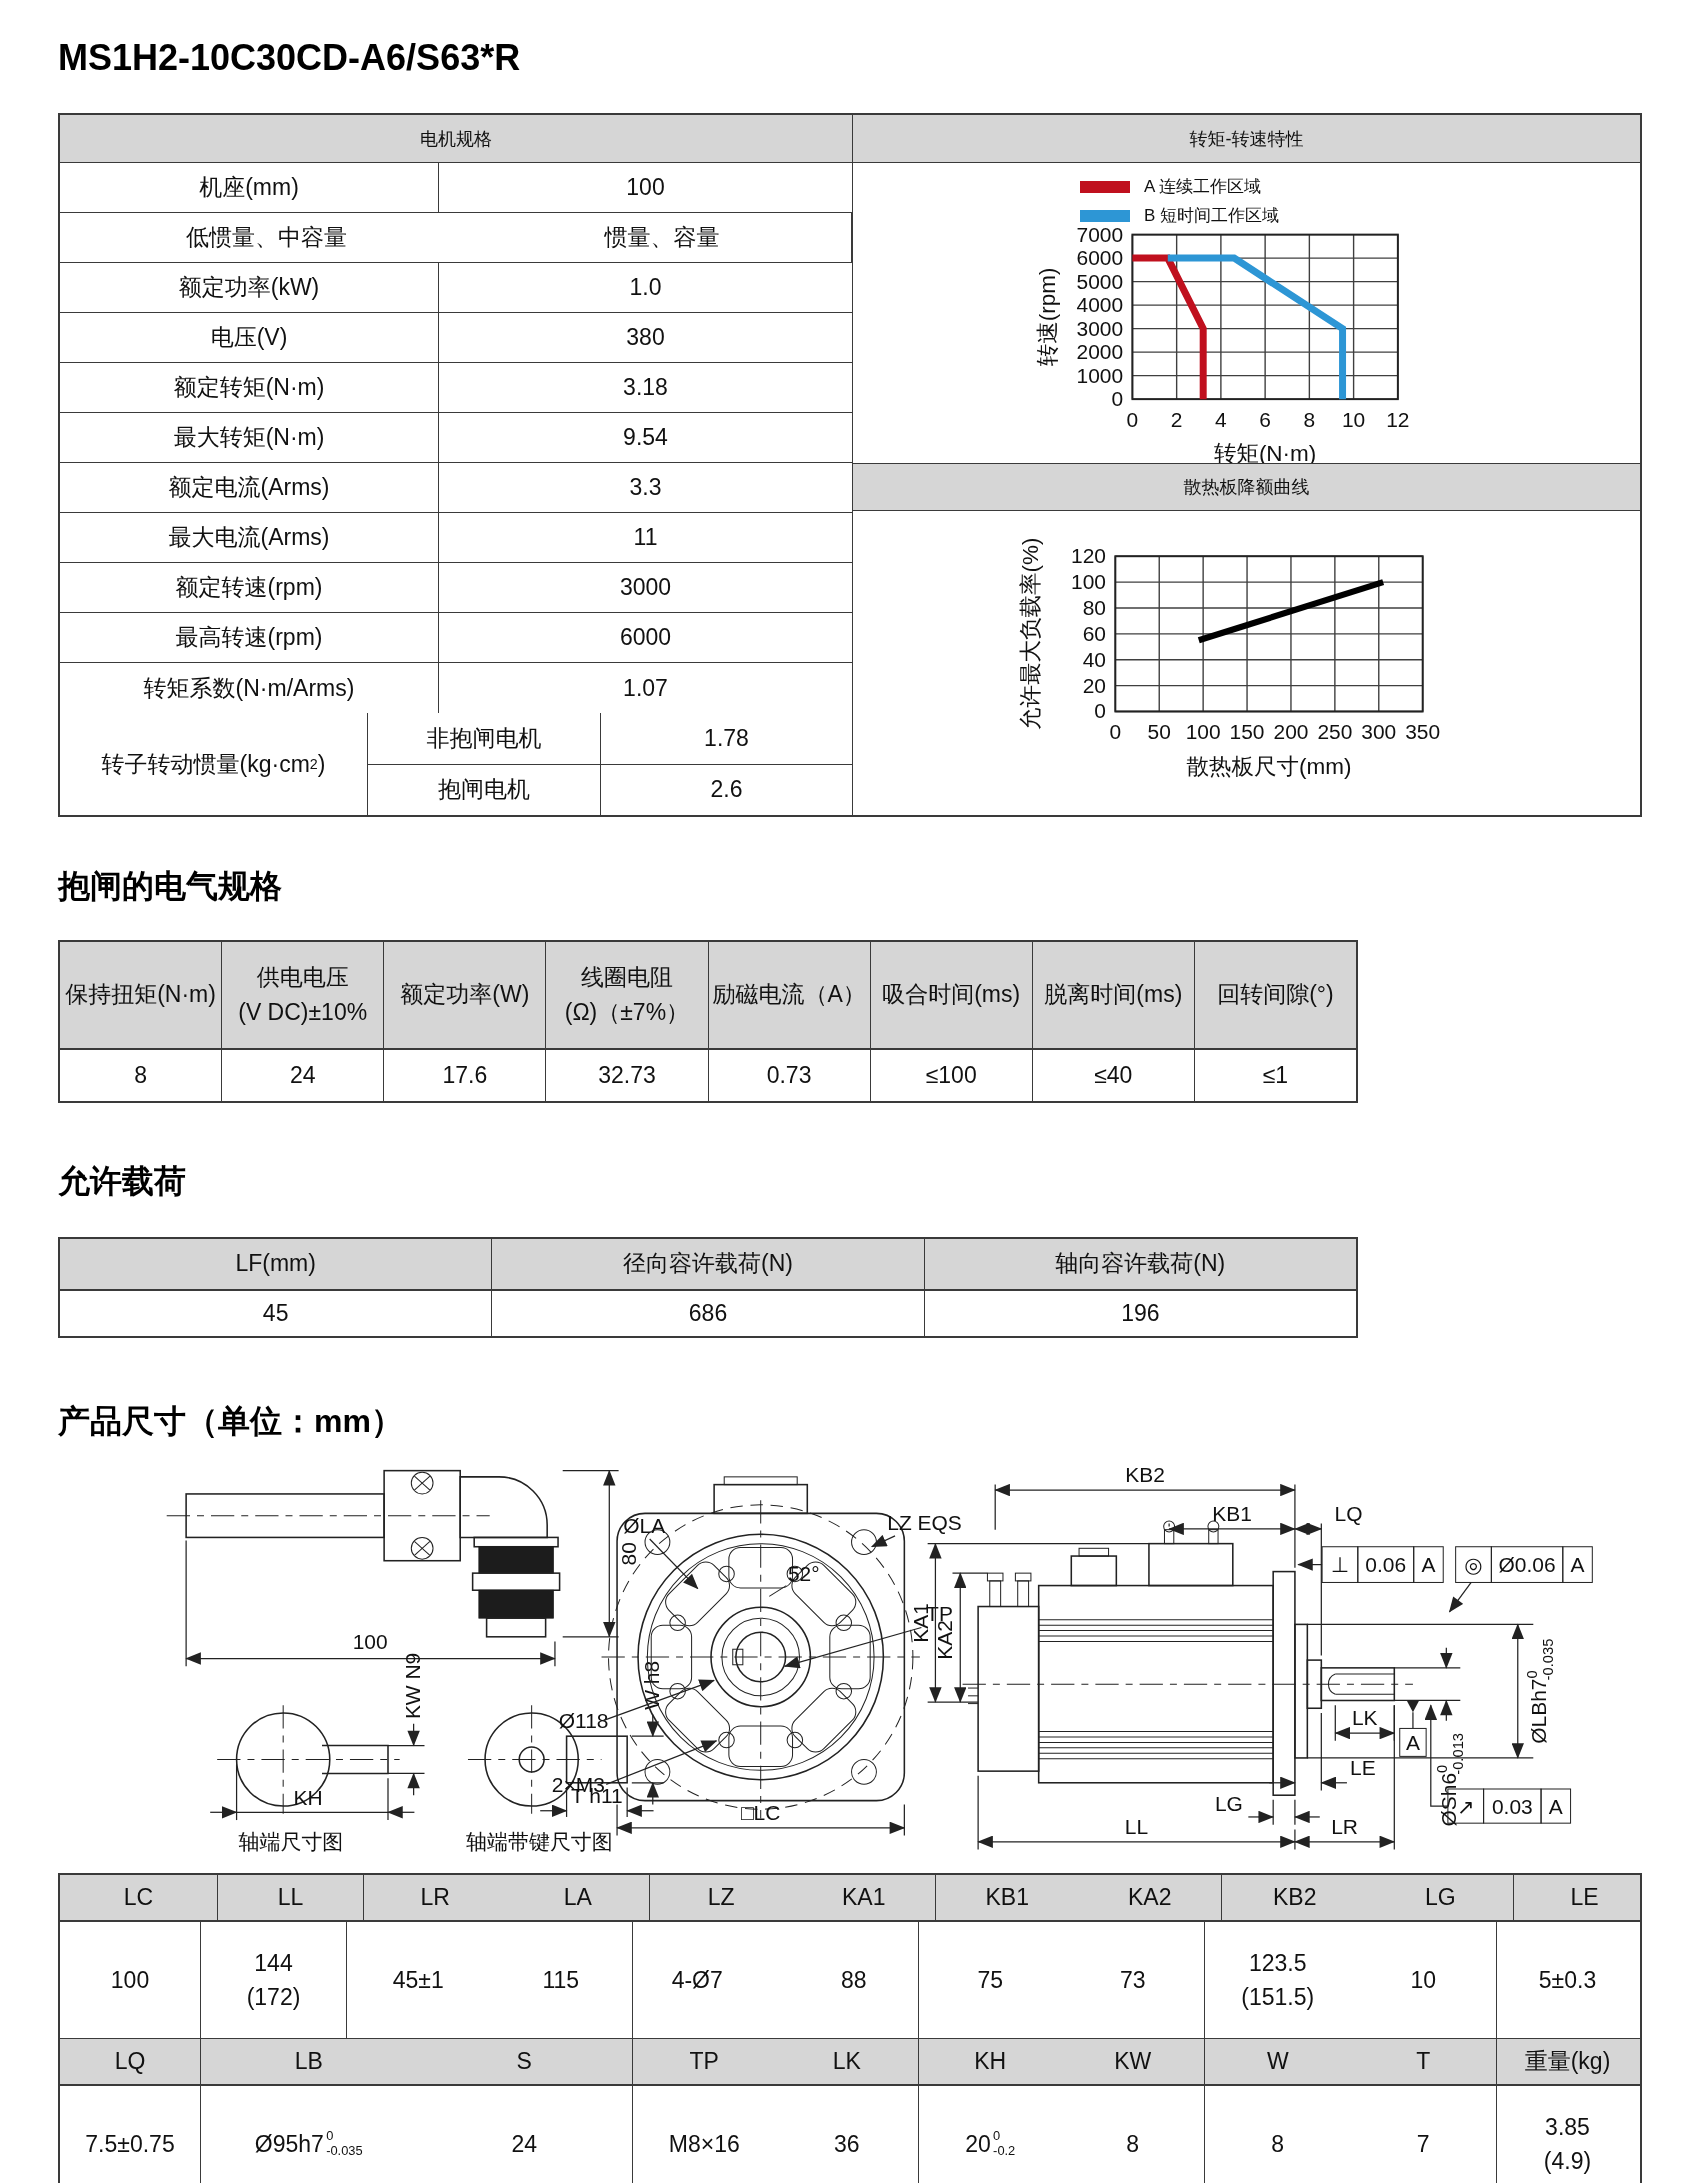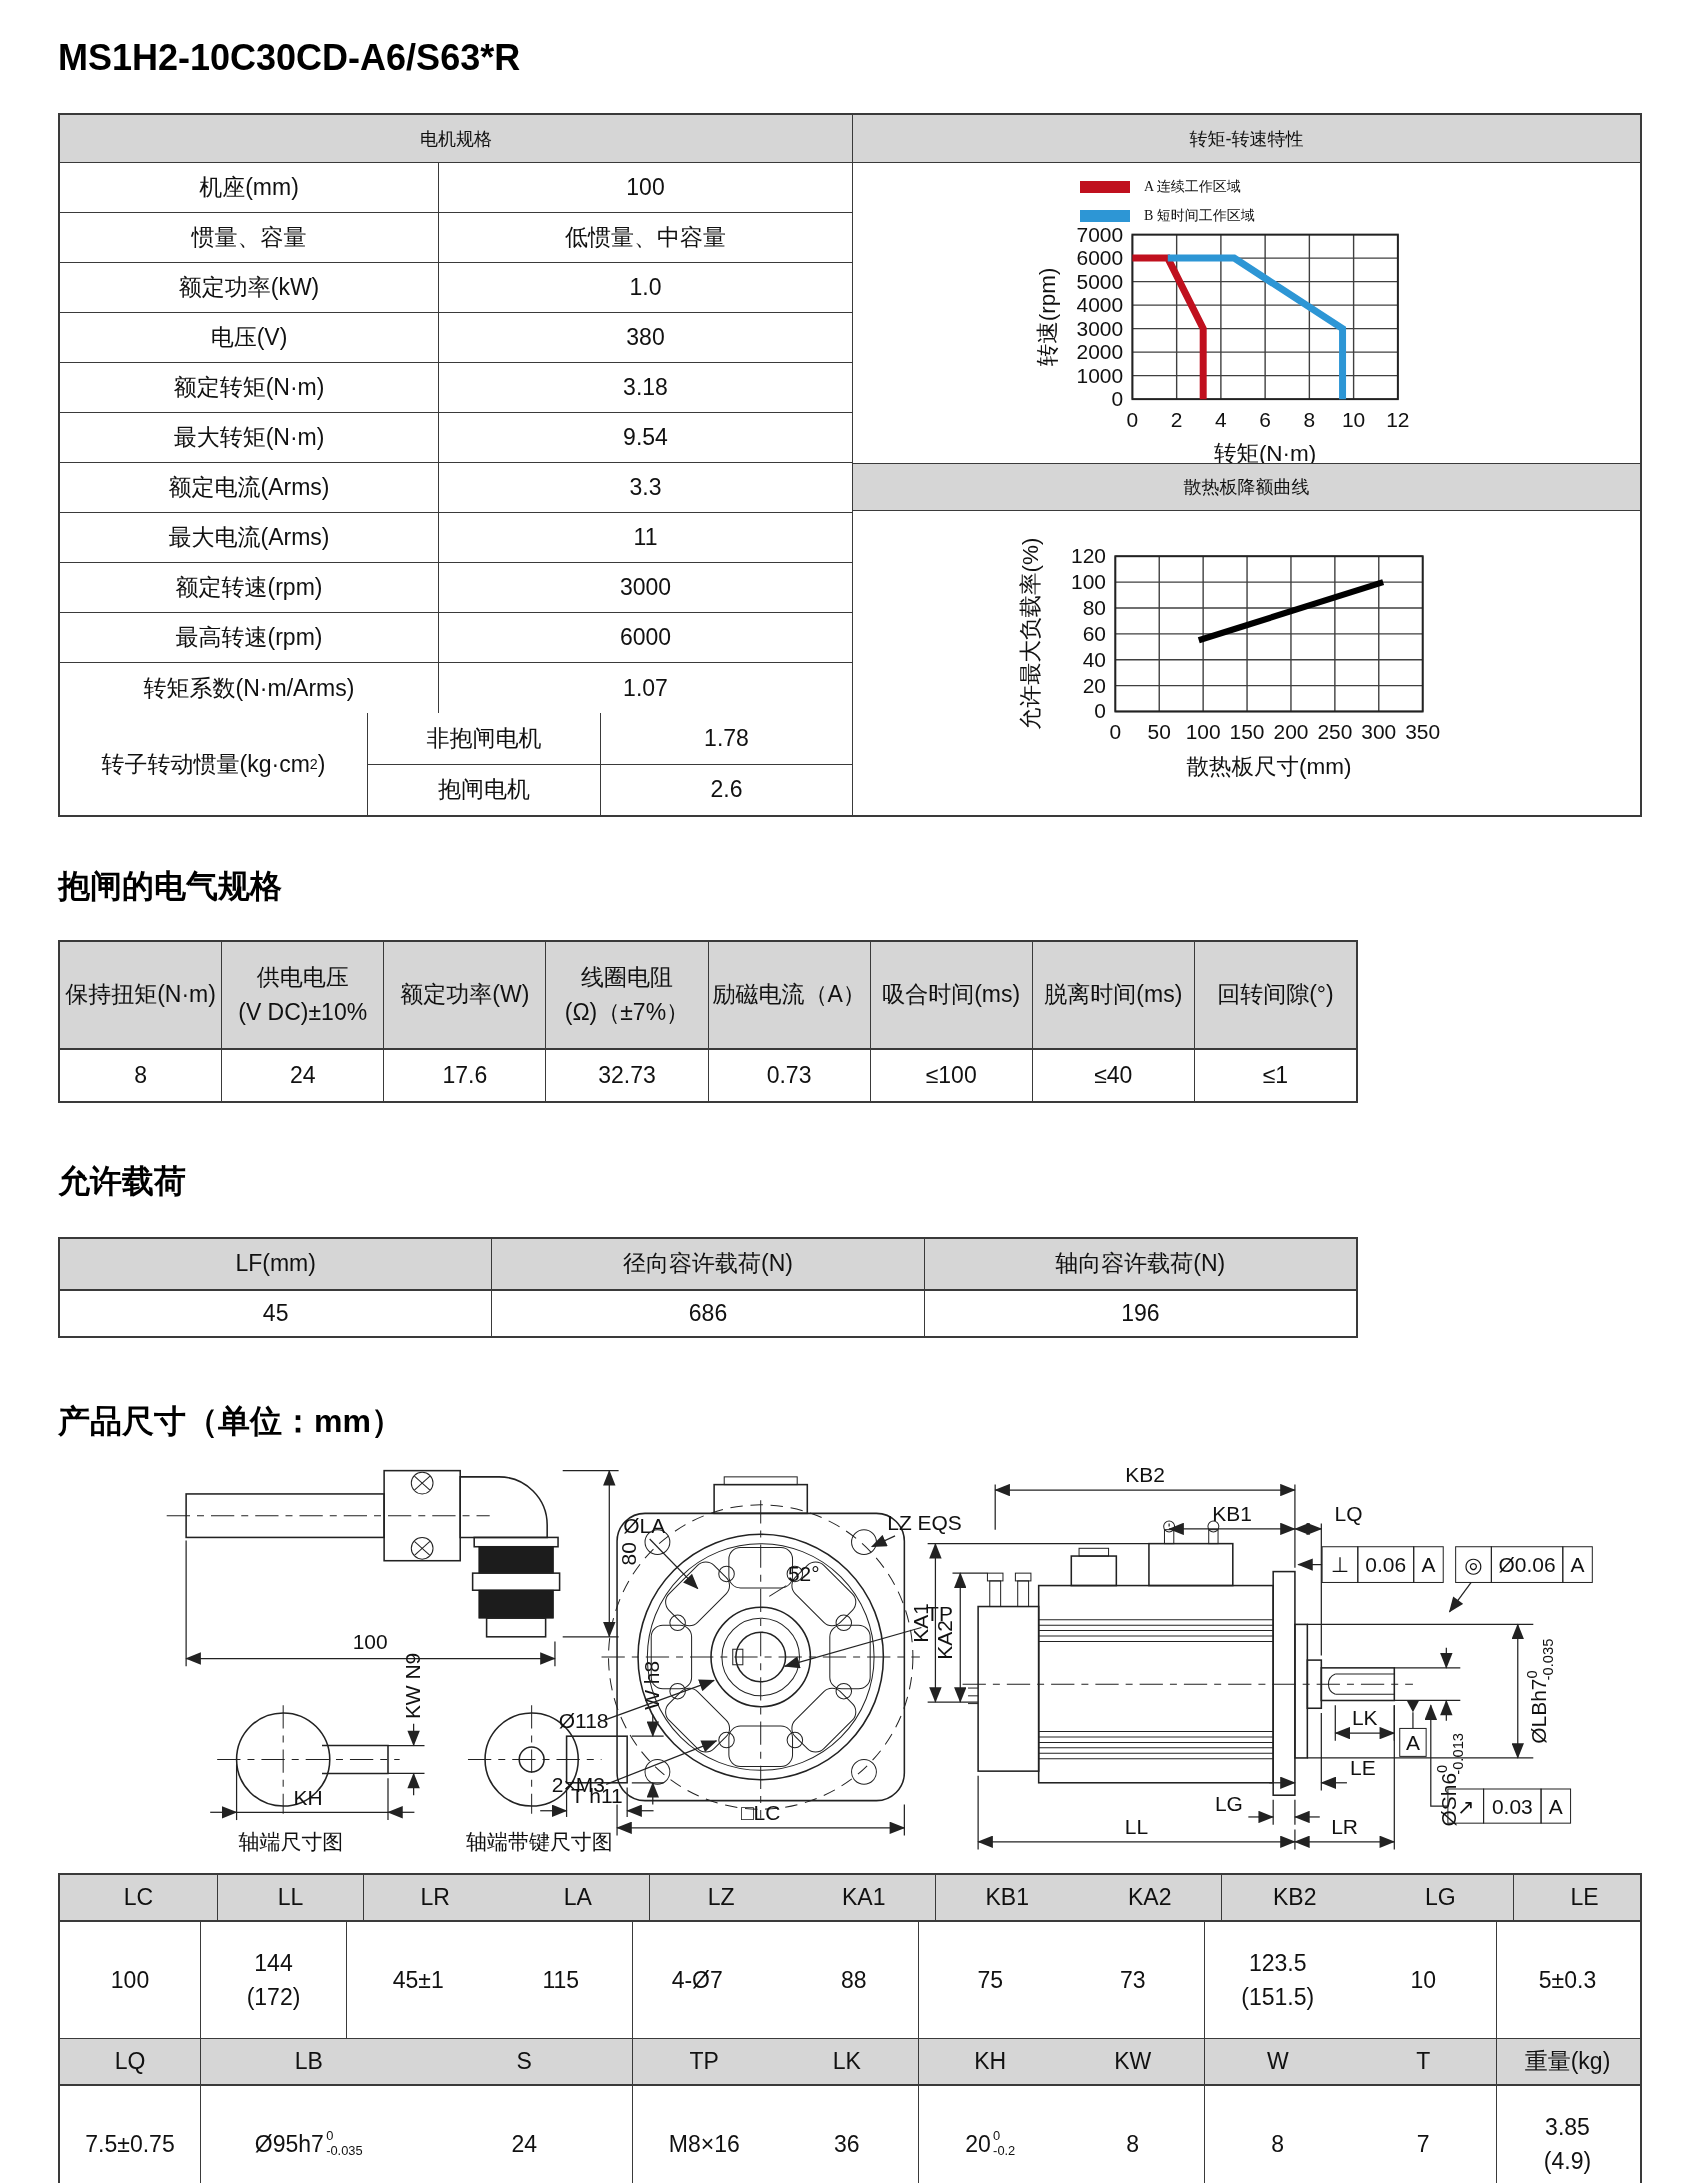--- a/index.html
+++ b/index.html
@@ -28,21 +28,21 @@
   .inertia-subrow{display:flex;flex:1;border-bottom:1.2px solid #3a3a3a;}
   .inertia-subrow.last{border-bottom:none;}
   .inertia-subrow .sublabel{width:233px;border-right:1.2px solid #3a3a3a;}
   .inertia-subrow .subvalue{flex:1;}
   .chartbox{position:relative;flex:0 0 auto;}
   #chart1{height:300px;}
   #chart2{flex:1;}
   .legend{position:absolute;left:227px;top:9.3px;z-index:2;}
   .legend-row{display:flex;align-items:center;height:29px;}
   .legend-swatch{width:50px;height:11.6px;margin-right:14px;flex:0 0 auto;}
-  .legend-label{font-size:14px;white-space:nowrap;font-family:Liberation Serif, serif;}
+  .legend-label{font-size:17px;white-space:nowrap;}
 
   
   .sec-table{width:1300px;box-sizing:border-box;border:2.3px solid #3a3a3a;}
   .brow{display:flex;}
   .brow.bhead{background:#d6d6d6;border-bottom:2.3px solid #3a3a3a;}
   .bcell{flex:1;display:flex;flex-direction:column;align-items:center;justify-content:center;
     font-size:23px;border-right:1.2px solid #3a3a3a;box-sizing:border-box;text-align:center;line-height:1.55;}
   .bcell:last-child{border-right:none;}
   .brake-table .bhead .bcell{height:106px;}
   .brake-table .bvals .bcell{height:51px;}
@@ -86,22 +86,22 @@
 
   <div class="main-block">
     <div class="main-left">
       <div class="tbl-header">电机规格</div>
       <div id="motor-rows">
             <div class="srow">
               <div class="scell label">机座(mm)</div>
               <div class="scell value">100</div>
             </div>
             <div class="srow">
+              <div class="scell value">低惯量、中容量</div>
               <div class="scell label">惯量、容量</div>
-              <div class="scell value">低惯量、中容量</div>
             </div>
             <div class="srow">
               <div class="scell label">额定功率(kW)</div>
               <div class="scell value">1.0</div>
             </div>
             <div class="srow">
               <div class="scell label">电压(V)</div>
               <div class="scell value">380</div>
             </div>
             <div class="srow">

